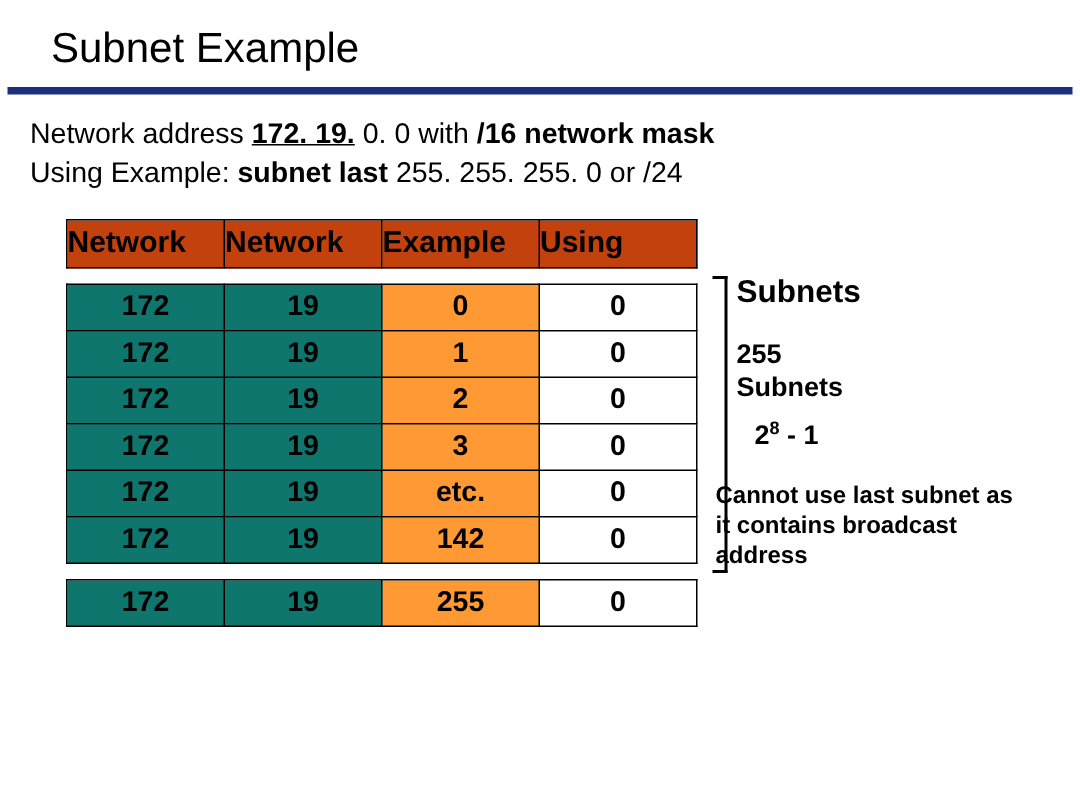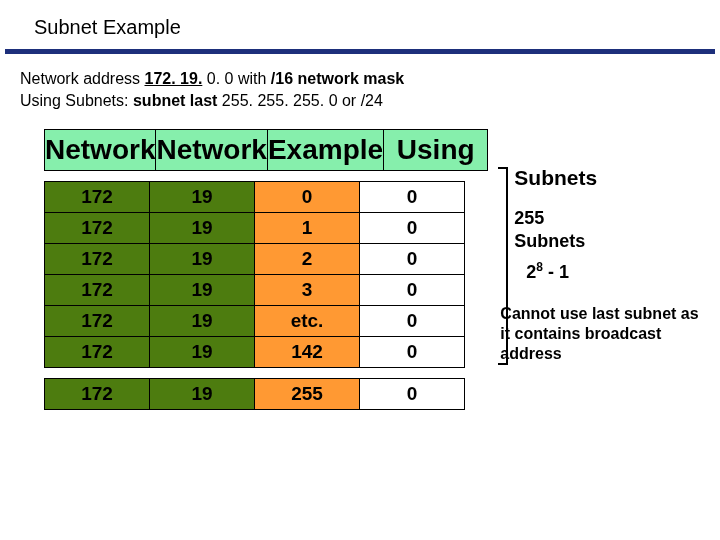--- a/index.html
+++ b/index.html
@@ -9,68 +9,67 @@
     height: 540px;
     background: #fff;
     font-family: Arial, Helvetica, sans-serif;
     color: #000;
     position: relative;
   }
   .slide {
     padding: 10px 20px 0 20px;
   }
   .title {
-    font-size: 20px;
+    font-size: 28px;
     font-weight: normal;
     padding: 6px 0 6px 14px;
     margin: 0;
   }
   .rule {
     height: 5px;
     background: #1d2f7b;
     width: 710px;
     margin-left: -15px;
     margin-top: 4px;
     margin-bottom: 14px;
   }
   .intro {
-    font-size: 16px;
+    font-size: 19px;
     line-height: 1.35;
     margin-bottom: 18px;
   }
   .intro .strong { font-weight: bold; }
   .layout {
     display: flex;
     align-items: flex-start;
   }
   .tables {
     margin-left: 24px;
   }
   table {
     border-collapse: collapse;
   }
   .hdr-row td {
     border: 1.5px solid #000;
-    background: #86efac;
-    font-size: 28px;
+    background: #c2410c;
+    font-size: 20px;
     font-weight: bold;
-    text-align: center;
     padding: 4px 0;
     width: 104px;
   }
   .gap { height: 10px; }
   .data-row td {
     border: 1.5px solid #000;
     font-size: 19px;
     font-weight: bold;
     text-align: center;
     padding: 4px 0;
     width: 104px;
   }
-  .c-net { background: #4d7c0f; color: #000; }
+  .c-net { background: #0f766e; color: #000; }
   .c-sub { background: #ff9933; color: #000; }
   .c-host{ background: #fff; color: #000; }
   .notes {
     margin-left: 14px;
     font-size: 18px;
     line-height: 1.25;
     position: relative;
     padding-top: 36px;
   }
   .bracket {
@@ -100,21 +99,21 @@
 </style>
 </head>
 <body>
 
 <div class="slide">
   <h1 class="title">Subnet Example</h1>
   <div class="rule"></div>
 
   <div class="intro">
     <span>Network address </span><span class="strong" style="text-decoration: underline;">172. 19.</span><span> 0. 0 with </span><span class="strong">/16 network mask</span><br>
-    <span>Using Subnets: </span><span class="strong">subnet last</span><span> 255. 255. 255. 0 or /24</span>
+    <span>Using Example: </span><span class="strong">subnet last</span><span> 255. 255. 255. 0 or /24</span>
   </div>
 
   <div class="layout">
     <div class="tables">
       <table>
         <tbody>
             <tr class="hdr-row">
           <td>Network</td>
           <td>Network</td>
           <td>Example</td>

